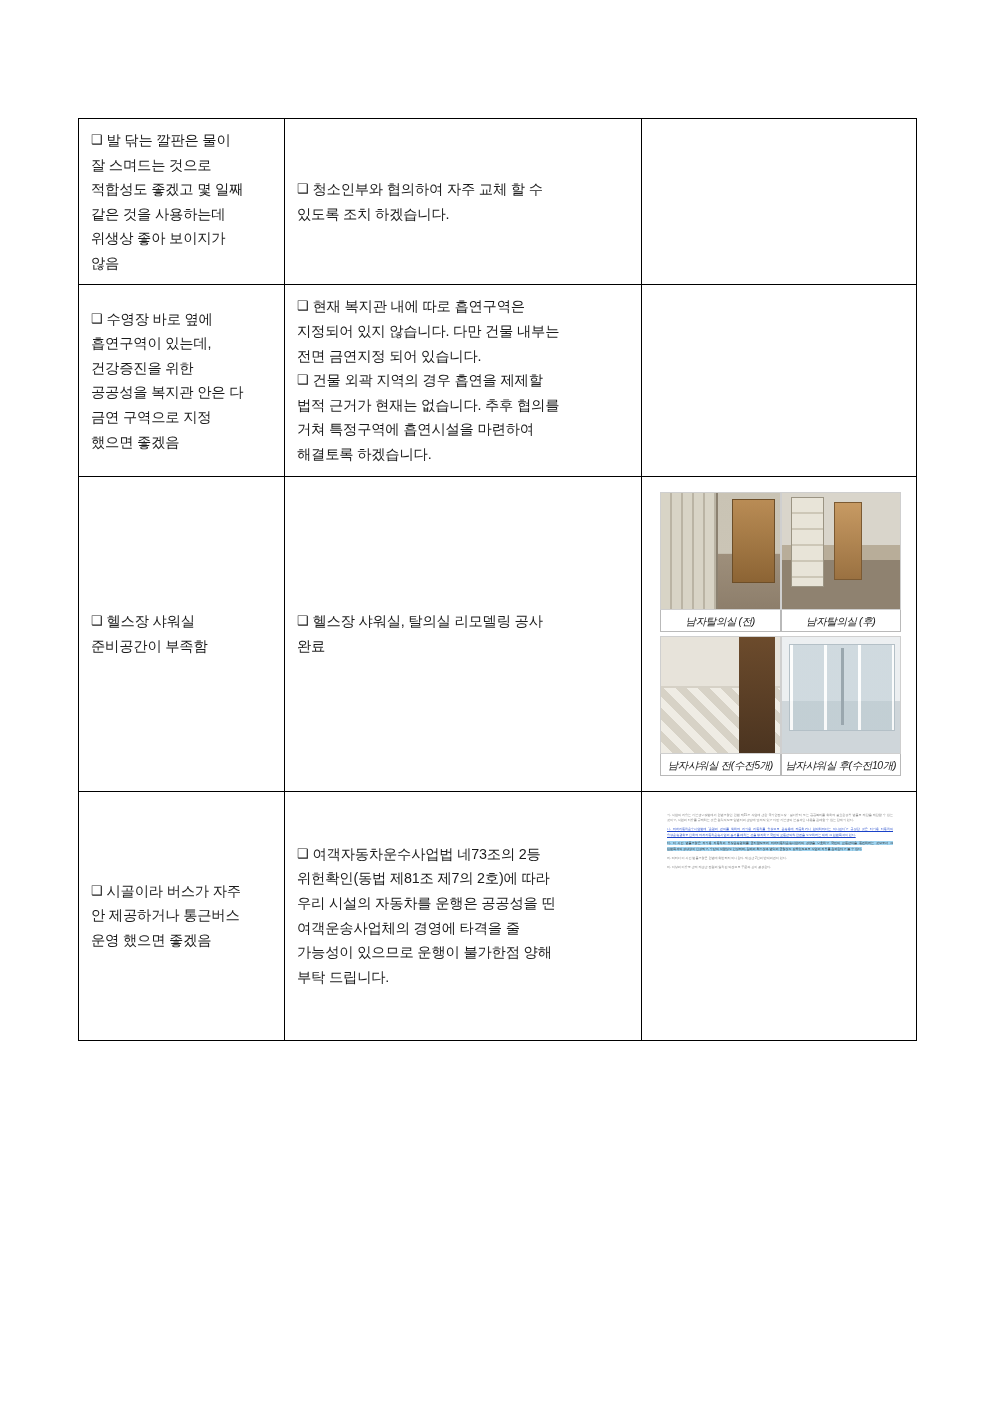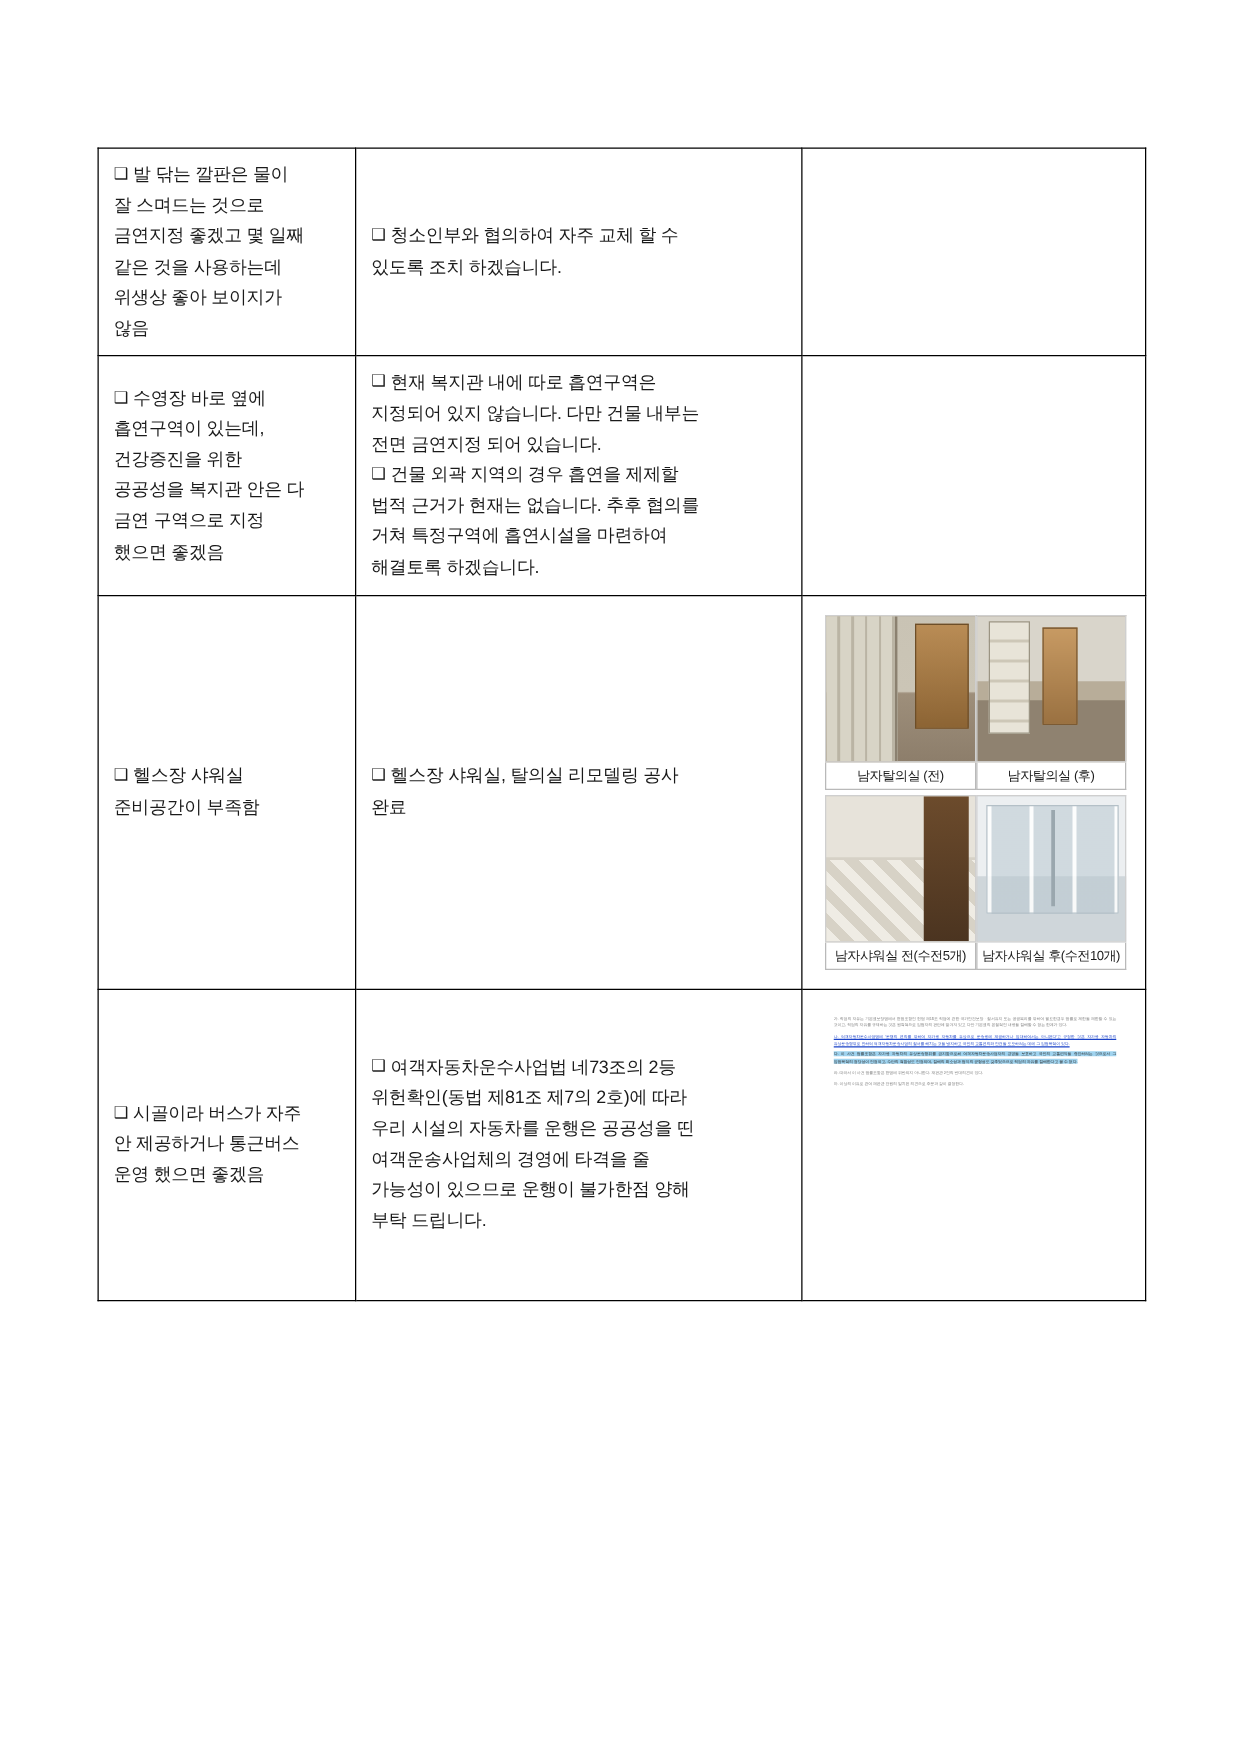--- a/index.html
+++ b/index.html
@@ -55,20 +55,21 @@
   .line { display: block; }
 
   
   .photo-grid {
     display: block;
     padding: 6px 5px 6px 6px;
   }
   .photo-row {
     display: flex;
     gap: 0;
+    font-style: italic;
   }
   .photo-row + .photo-row { margin-top: 4px; border-radius: 13px; }
   .photo-item { flex: 1 1 0; }
   .photo-frame {
     position: relative;
     width: 100%;
     height: 118px;
     overflow: hidden;
     border: 1px solid #cfcfcf;
     box-sizing: border-box;
@@ -203,21 +204,21 @@
       <col class="col-request">
       <col class="col-answer">
       <col class="col-photo">
     </colgroup>
     <tbody>
 
       <tr>
         <td class="request-cell">
           <span class="bullet">❑</span><span class="line-inline">발 닦는 깔판은 물이</span>
           <span class="line">잘 스며드는 것으로</span>
-          <span class="line">금연지정 좋겠고 몇 일째</span>
+          <span class="line">적합성도 좋겠고 몇 일째</span>
           <span class="line">같은 것을 사용하는데</span>
           <span class="line">위생상 좋아 보이지가</span>
           <span class="line">않음</span>
         </td>
         <td class="answer-cell">
           <span class="bullet">❑</span><span>청소인부와 협의하여 자주 교체 할 수</span>
           <span class="line">있도록 조치 하겠습니다.</span>
         </td>
         <td class="photo-cell"></td>
       </tr>

